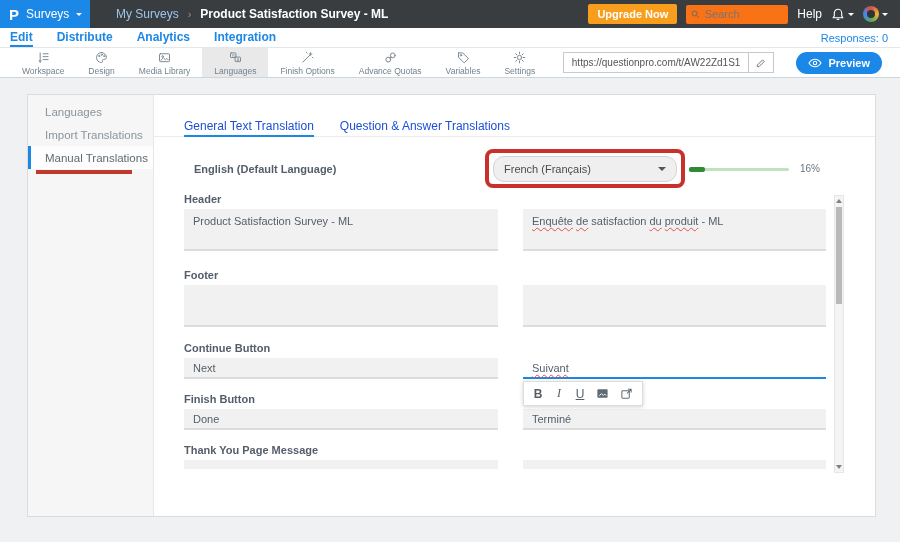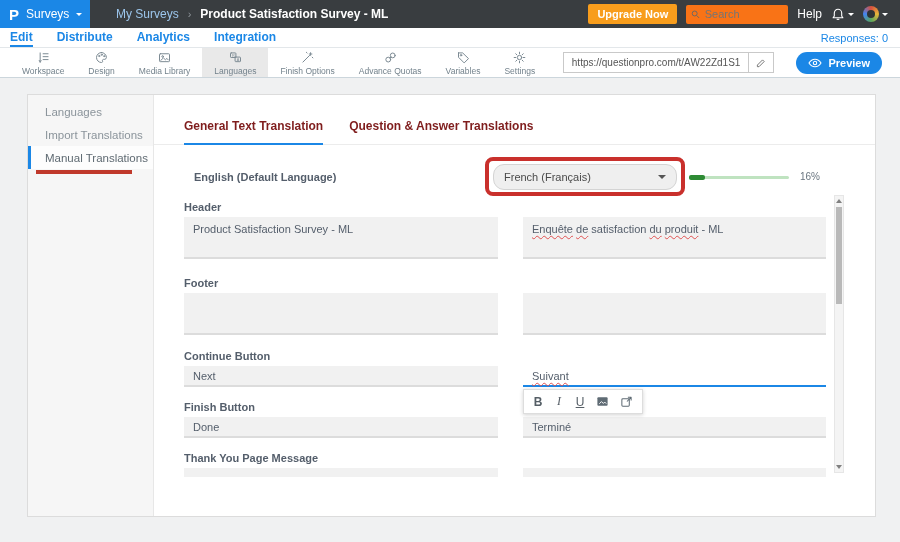--- a/index.html
+++ b/index.html
@@ -46,21 +46,21 @@
 
   
   .card { position:absolute; left:27px; top:94px; width:849px; height:423px; background:#fff; border:1px solid #dcdcdc; display:flex; }
   .side { width:126px; background:#f6f6f6; border-right:1px solid #e7e7e7; padding-top:5px; }
   .side-item { height:23px; display:flex; align-items:center; padding-left:14px; font-size:11.5px; color:#8b949b; cursor:pointer; border-left:3px solid transparent; }
   .side-item.active { background:#fdfdfd; border-left-color:#1b87e6; color:#5f6a72; }
   .red-underline { width:96px; height:4px; background:#c0392b; margin:1px 0 0 8px; }
 
   .content { flex:1; position:relative; }
   .tabs { display:flex; gap:26px; padding:24px 0 0 30px; border-bottom:1px solid #ececec; }
-  .tab { font-size:12px; font-weight:bold; color:#7f1d1d; padding-bottom:10px; border-bottom:2px solid transparent; margin-bottom:-1px; cursor:pointer; }
+  .tab { font-size:12px; font-weight:normal; color:#1d4ed8; padding-bottom:2px; border-bottom:2px solid transparent; margin-bottom:-1px; cursor:pointer; }
   .tab.active { border-bottom-color:#1b87e6; }
 
   .lang-row { position:relative; height:36px; margin-top:14px; }
   .lang-label { position:absolute; left:40px; top:50%; transform:translateY(-50%); font-size:11px; font-weight:bold; color:#545e6b; }
   .lang-select { position:absolute; left:339px; top:5px; width:184px; height:26px; background:#efefef; border:1px solid #d4d4d4; border-radius:11px; display:flex; align-items:center; justify-content:space-between; padding:0 10px; font-size:11px; color:#4a4a4a; cursor:pointer; }
   .lang-select .caret-dk { width:0; height:0; border-left:4px solid transparent; border-right:4px solid transparent; border-top:4px solid #555; }
   .annotation-box { position:absolute; left:331px; top:-2px; width:200px; height:39px; border:4px solid #c9302c; border-radius:8px; pointer-events:none; }
   .progress { position:absolute; left:535px; top:17px; width:100px; height:3px; background:#bfe3c0; border-radius:2px; }
   .progress-fill { position:absolute; left:0; top:-1px; height:5px; width:16%; background:#2e8b34; border-radius:2px; }
   .pct { position:absolute; left:646px; top:12px; font-size:10px; color:#6a7680; }

